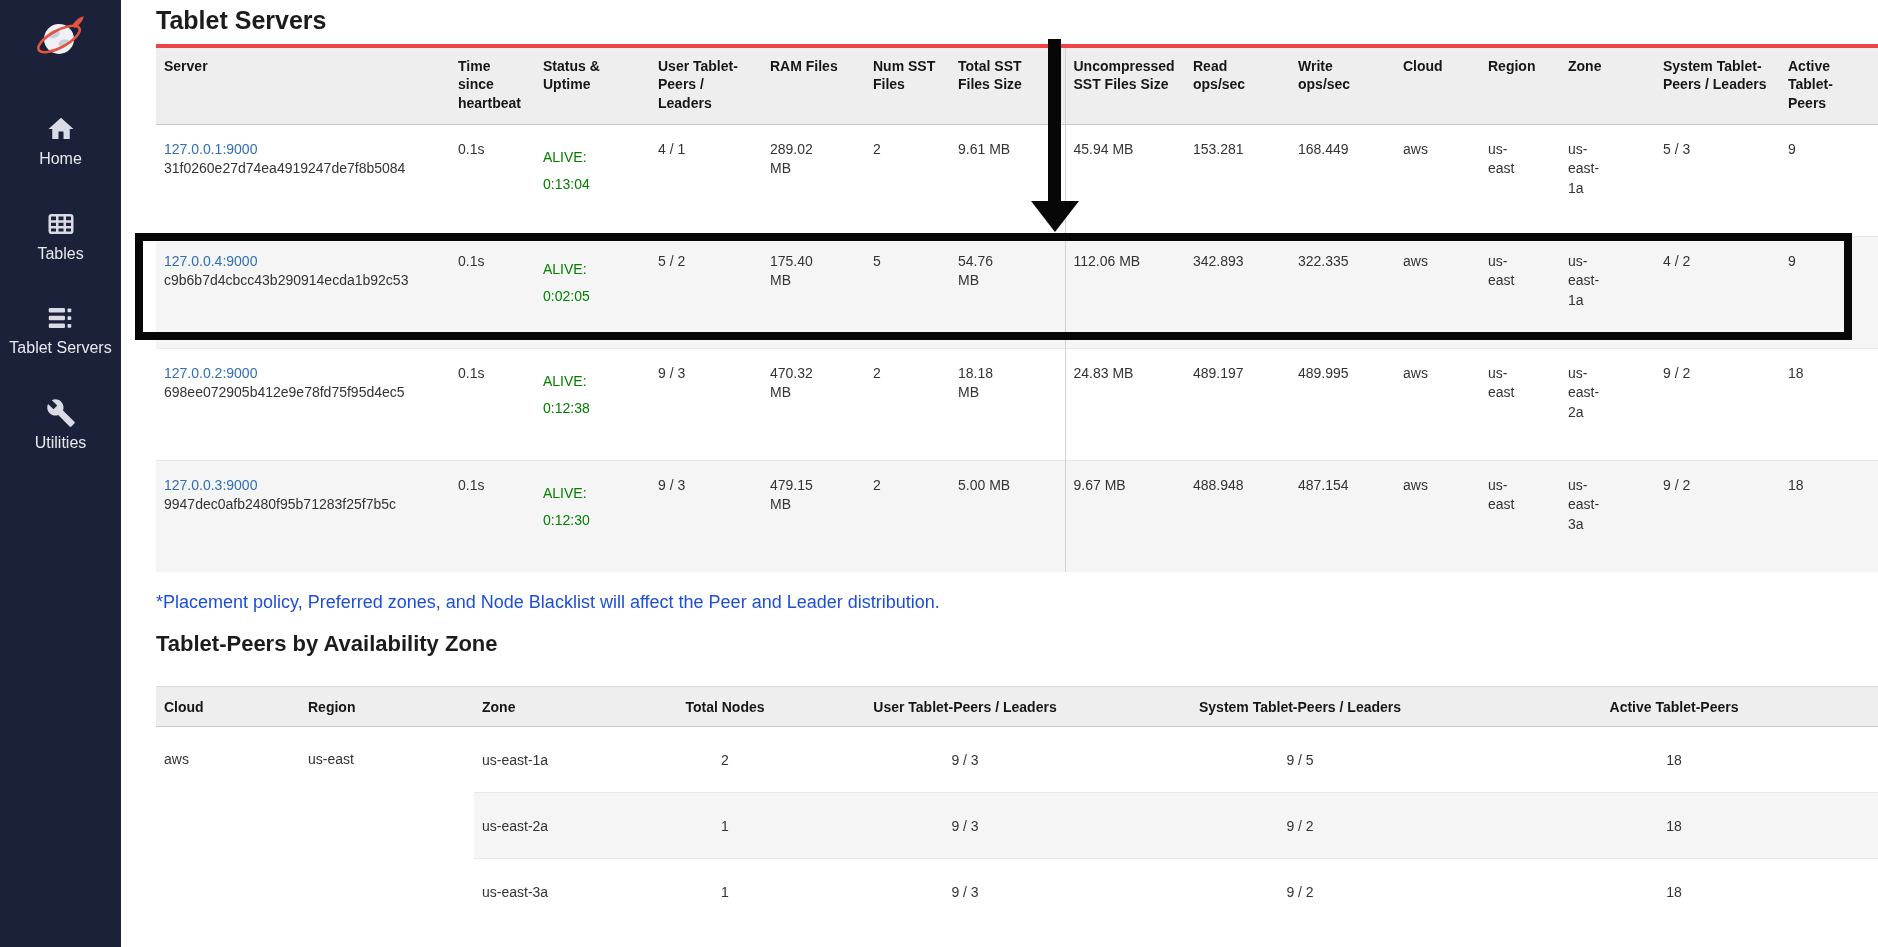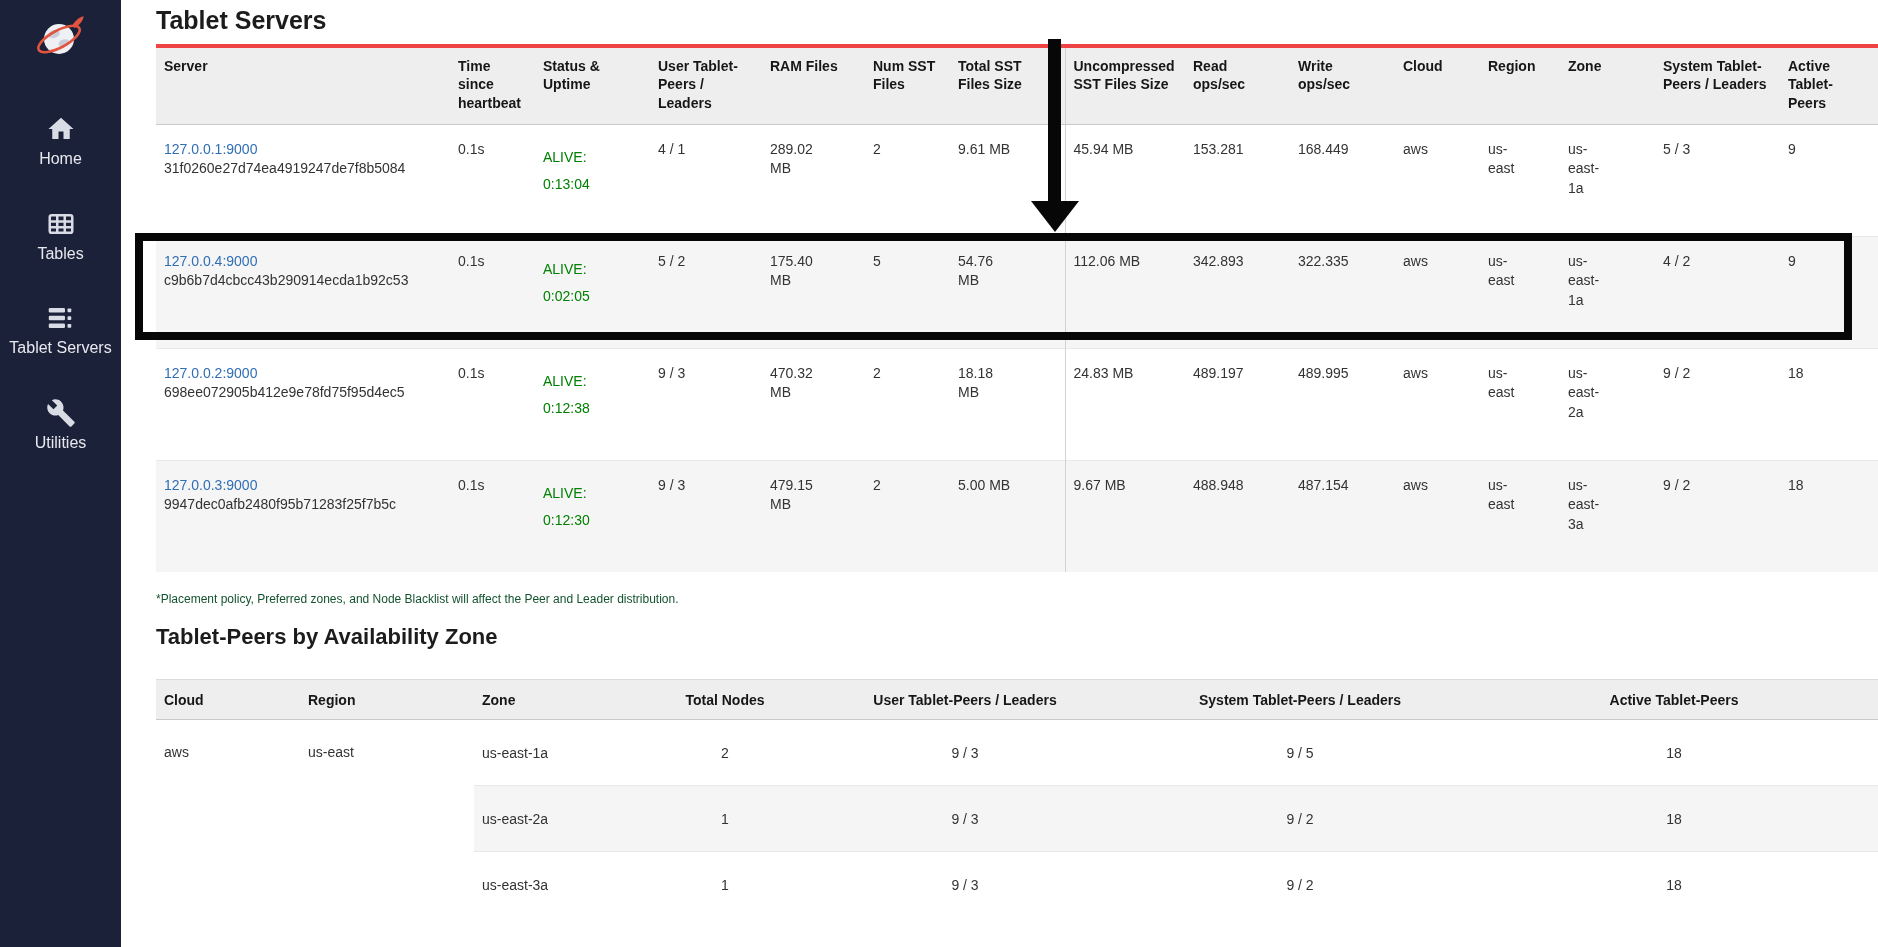--- a/index.html
+++ b/index.html
@@ -38,21 +38,21 @@
   #servers-table tbody tr:nth-child(even) td{background:#f5f5f5;}
   #servers-table tbody tr + tr td{border-top:1px solid #e9e9e9;}
   .sep{border-left:1px solid #d2d2d2;}
   a.server-link{color:#2f6eb5;text-decoration:none;cursor:pointer;}
   .uuid{color:#333;}
   .green{color:#008000;margin-top:8px;}
   .narrow56{display:inline-block;max-width:56px;}
   .narrow36{display:inline-block;max-width:36px;}
   .narrow30{display:inline-block;max-width:30px;}
   
-  .footnote{margin:20px 0 0 35px;font-size:12px;color:#14532d;}
+  .footnote{margin:20px 0 0 35px;font-size:18px;color:#1d4ed8;}
   .cluster-load{margin:13px 0 0 35px;display:flex;align-items:center;gap:9px;}
   .cl-icon{width:19px;height:16px;color:#e2543f;}
   .cluster-load-text{font-size:17px;font-weight:bold;color:#008000;}
   
   #az-table{border-top:1px solid #dcdcdc;}
   #az-table th{
     background:#eeeeee;font-size:14px;font-weight:bold;color:#161616;text-align:left;
     padding:11px 8px;border-bottom:1px solid #c9c9c9;height:40px;box-sizing:border-box;
   }
   #az-table td{

